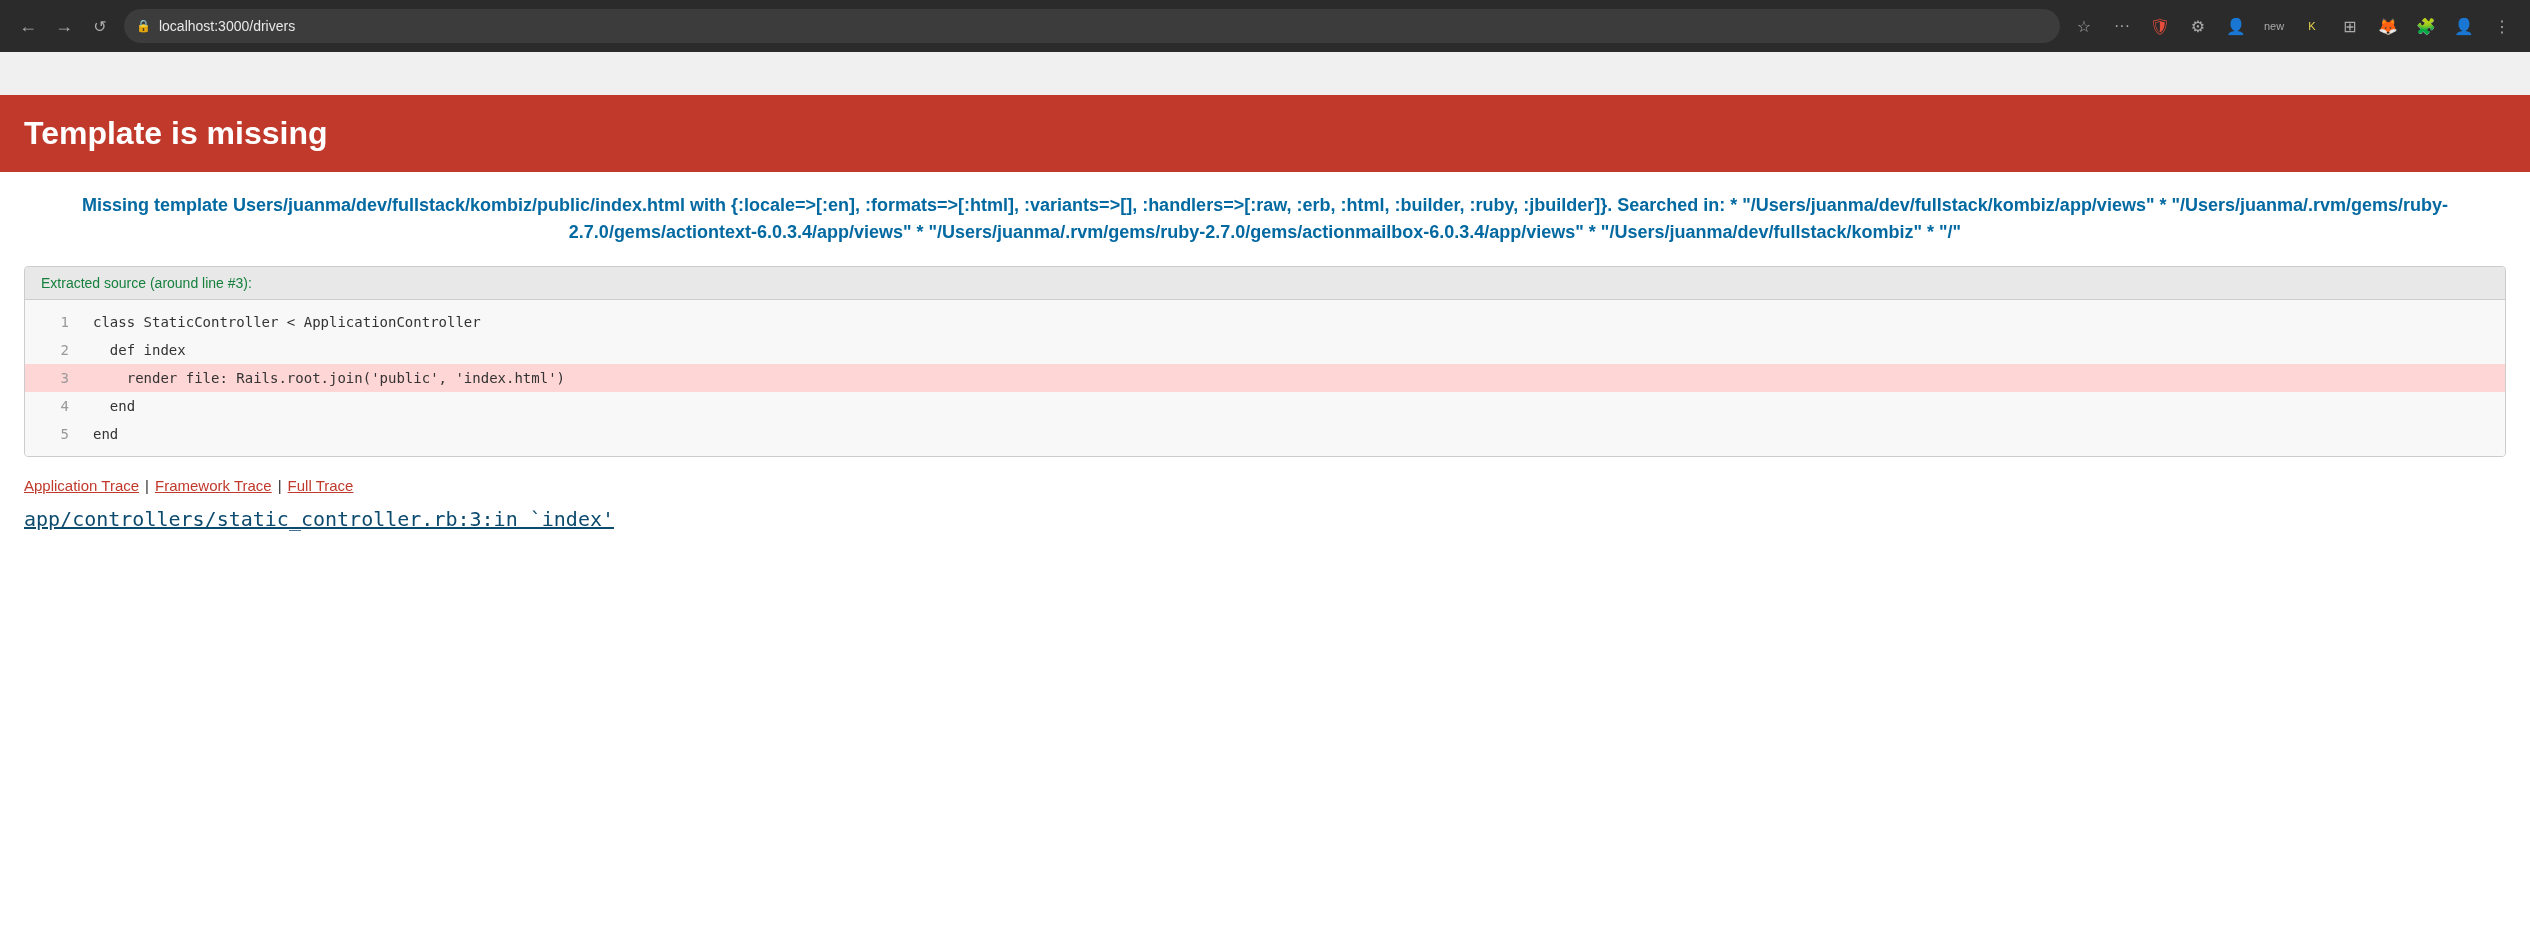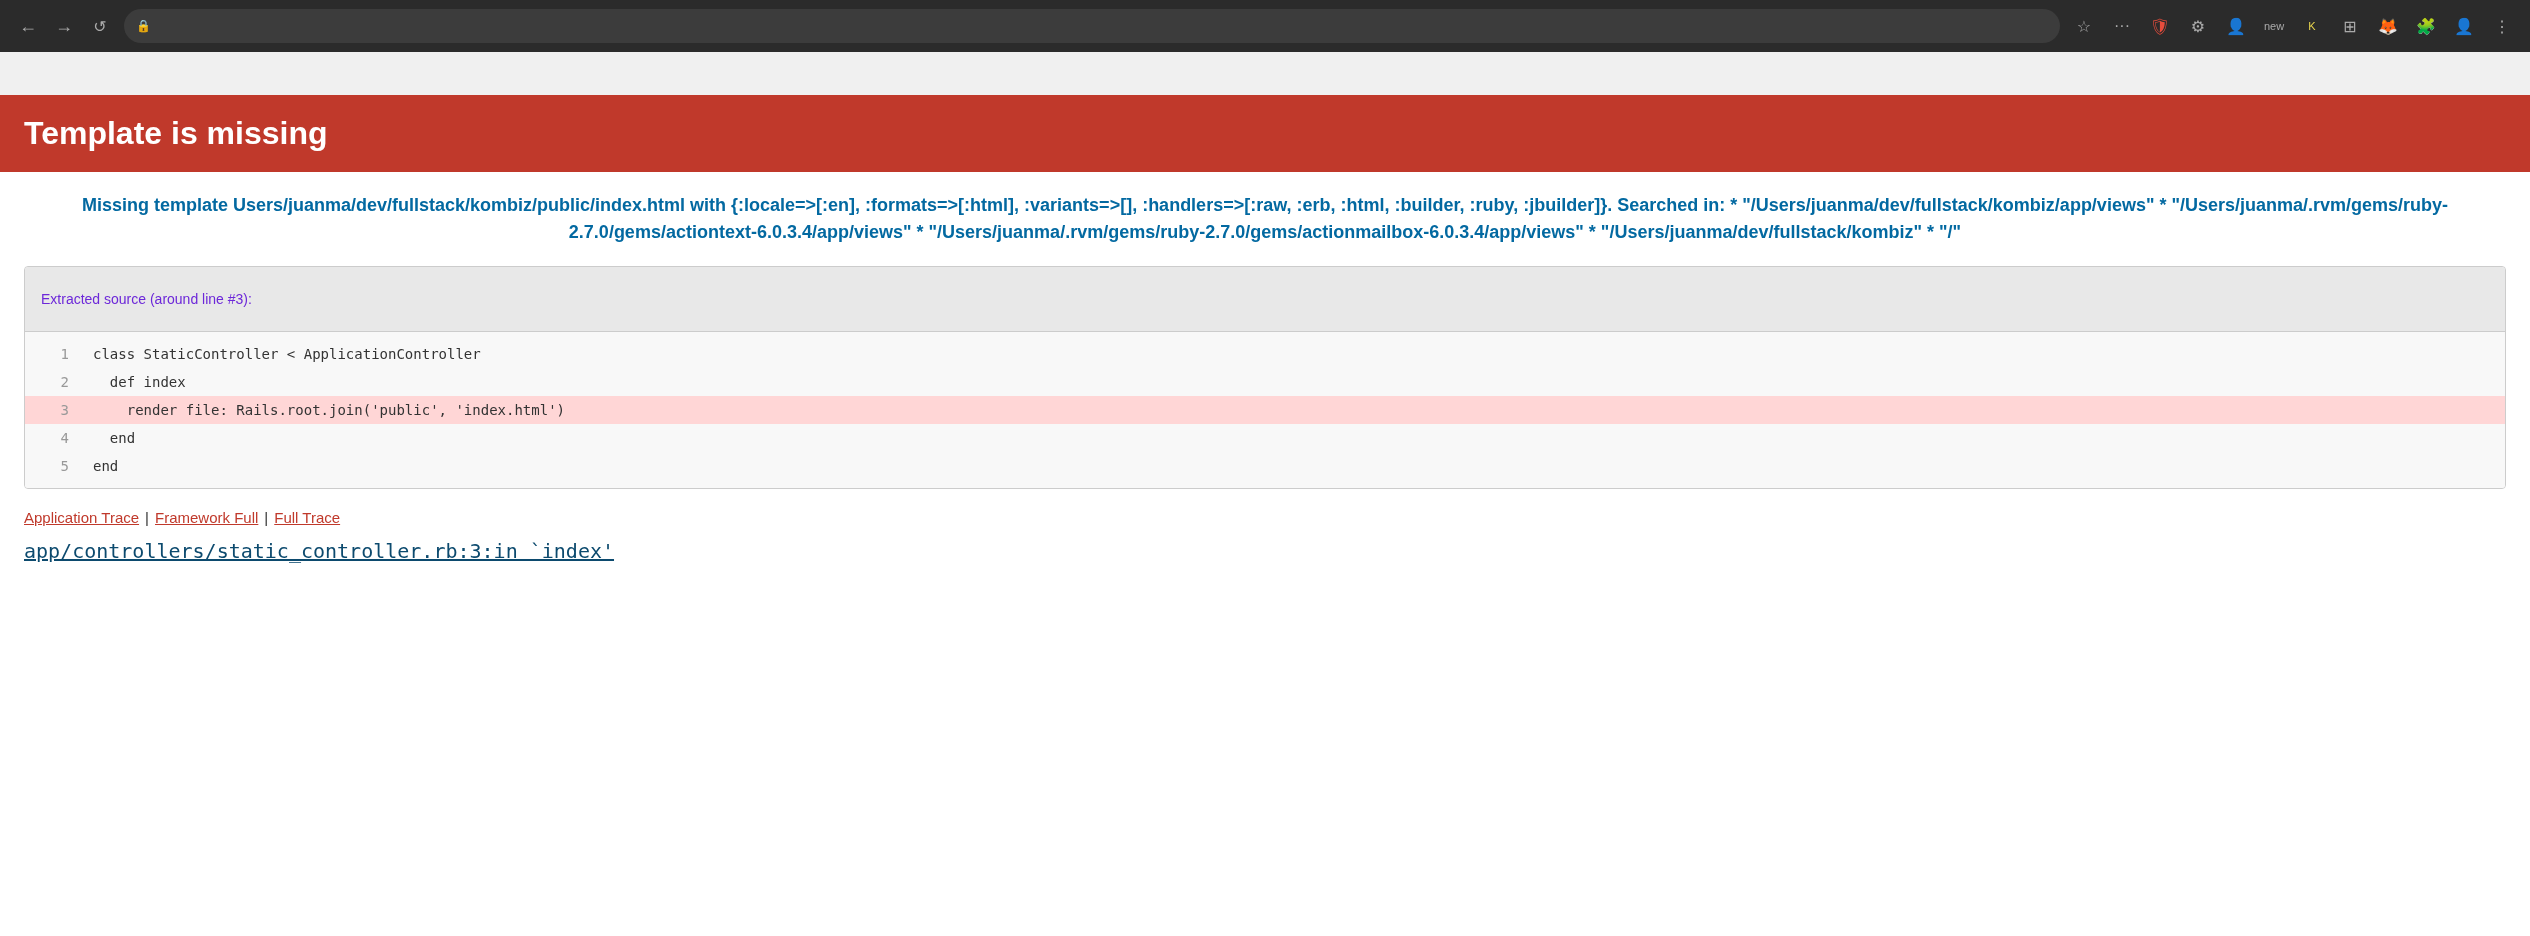--- a/index.html
+++ b/index.html
@@ -135,23 +135,23 @@
     .source-box {
       border: 1px solid #ccc;
       border-radius: 4px;
       margin-bottom: 20px;
       background: #f8f8f8;
       overflow: hidden;
     }
 
     .source-header {
       background: #e8e8e8;
-      padding: 24px 16px;
-      font-size: 14px;
-      color: #6d28d9;
+      padding: 8px 16px;
+      font-size: 14px;
+      color: #15803d;
       font-family: Arial, sans-serif;
       border-bottom: 1px solid #ccc;
     }
 
     .source-code {
       display: flex;
       flex-direction: column;
       padding: 8px 0;
       background: #f8f8f8;
     }
@@ -221,20 +221,21 @@
 
 <div class="browser-chrome">
   <div class="nav-buttons">
     <button class="nav-btn">←</button>
     <button class="nav-btn">→</button>
     <button class="reload-btn">↺</button>
   </div>
 
   <div class="address-bar">
     <span class="lock-icon">🔒</span>
+    <span class="url-text">localhost:3000/drivers</span>
   </div>
 
   <div class="toolbar-right">
     <div class="toolbar-icon">☆</div>
     <div class="toolbar-icon">···</div>
     <div class="toolbar-icon" style="color:#e74c3c;">🛡</div>
     <div class="toolbar-icon">⚙</div>
     <div class="toolbar-icon">👤</div>
     <div class="toolbar-icon" style="font-size:11px; color:#aaa;">new</div>
     <div class="toolbar-icon" style="font-size:11px; color:#e8d44d;">K</div>
@@ -279,20 +280,20 @@
           <div class="code-line">
             <span class="line-number">5</span>
             <span class="line-content">end</span>
           </div>
         </div>
     </div>
 
 
     <div class="trace-links">
       
-    <a href="#">Application Trace</a><span class="separator">|</span><a href="#">Framework Full</a><span class="separator">|</span><a href="#">Full Trace</a></div>
+    <a href="#">Application Trace</a><span class="separator">|</span><a href="#">Framework Trace</a><span class="separator">|</span><a href="#">Full Trace</a></div>
 
     <div>
       <a class="trace-file">app/controllers/static_controller.rb:3:in `index'</a>
     </div>
 
   </div>
 </div>
 
 </body></html>

